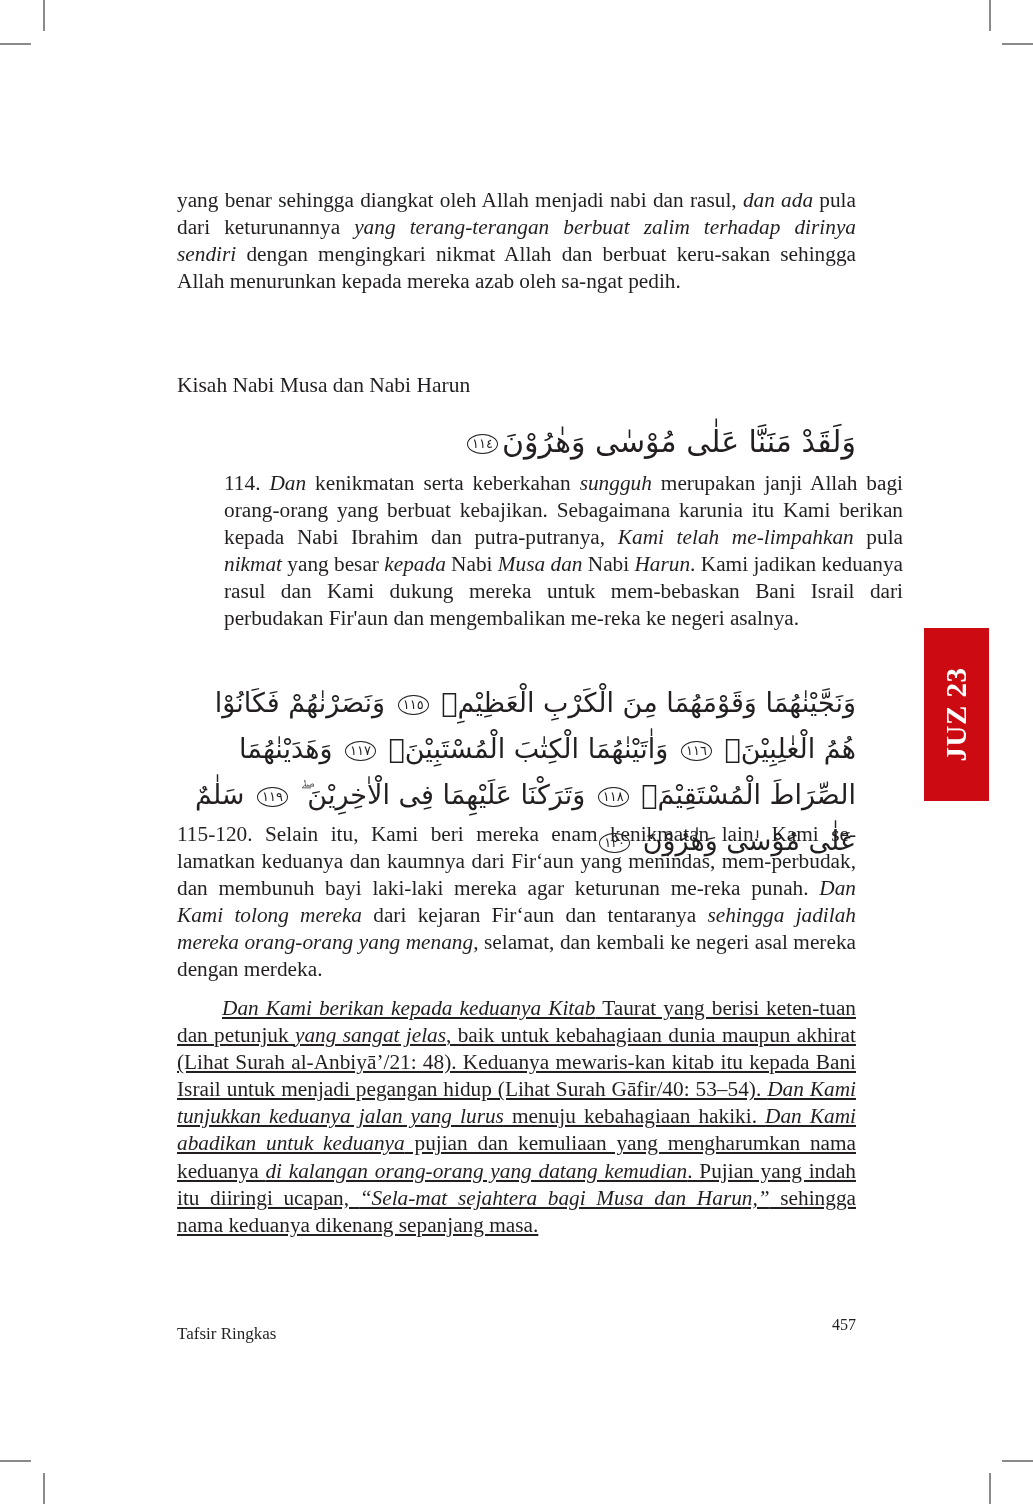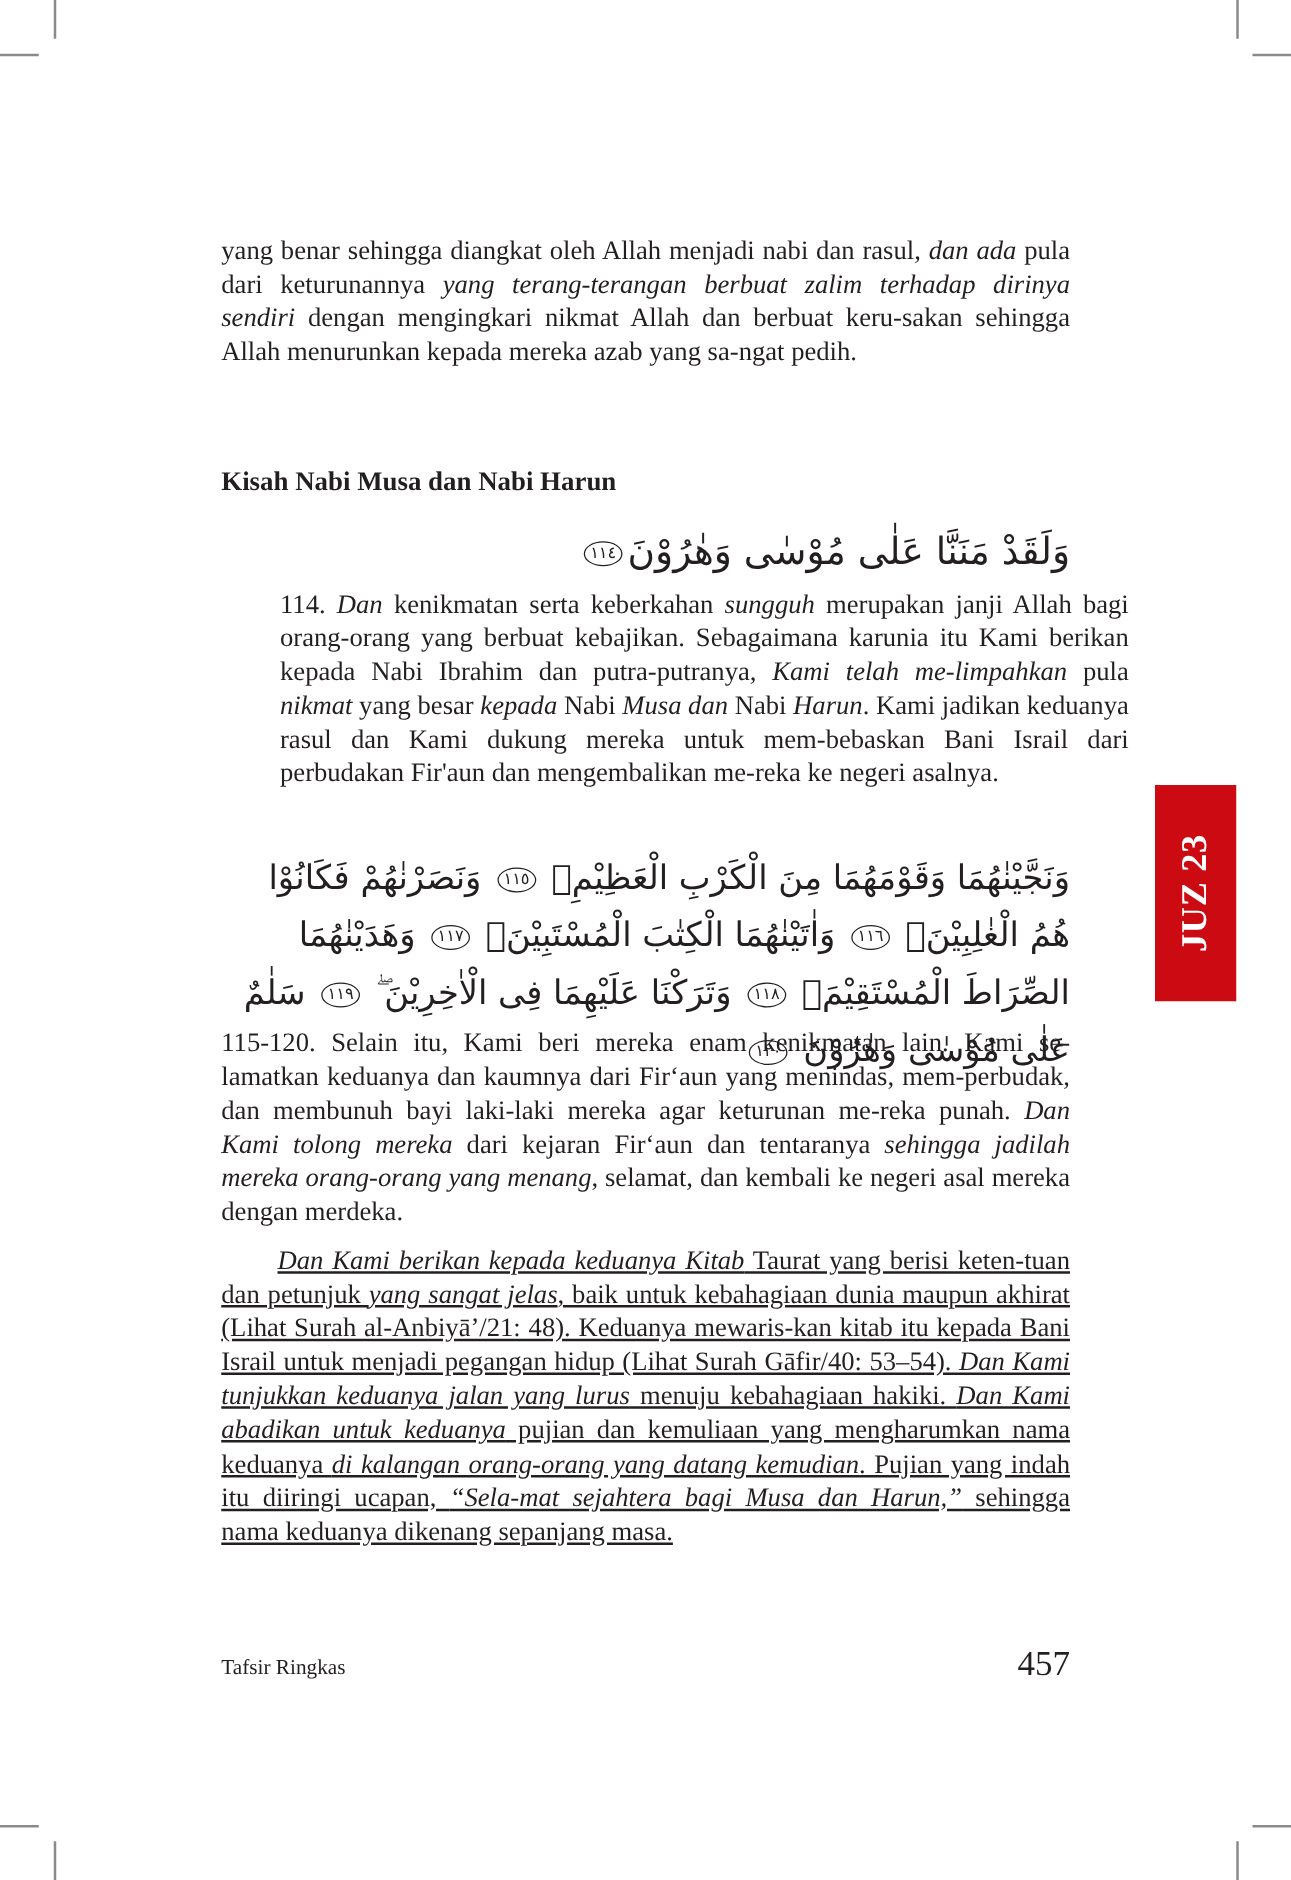--- a/index.html
+++ b/index.html
@@ -13,21 +13,21 @@
   .text-block {
     position: absolute; left: 177px; width: 679px;
     font-size: 21.3px; line-height: 27.1px; text-align: justify;
     hyphens: manual;
   }
   .text-block p { margin: 0; }
   .text-block p.indent { text-indent: 45px; }
   .text-block i { font-style: italic; }
   .heading {
     position: absolute; left: 177px; top: 373px;
-    font-size: 21.5px; font-weight: bold; color: #231f20;
+    font-size: 21.5px; font-weight: normal; color: #231f20;
   }
   .arabic {
     position: absolute; right: 177px; direction: rtl; text-align: right;
     font-family: "DejaVu Sans", sans-serif; color: #231f20;
     white-space: nowrap;
   }
   .ayah-num {
     display: inline-block; font-size: 13px; border: 1.5px solid #231f20;
     border-radius: 50%; padding: 0 4px; margin: 0 4px; line-height: 18px;
     vertical-align: middle;
@@ -35,36 +35,36 @@
   }
   .juz-tab {
     position: absolute; left: 924px; top: 628px; width: 65px; height: 173px;
     background: #cc0a12; display: flex; align-items: center; justify-content: center;
   }
   .juz-tab span {
     color: #ffffff; font-weight: bold; font-size: 29px; white-space: nowrap;
     transform: rotate(-90deg); letter-spacing: 0.5px;
   }
   .footer-left { position: absolute; left: 177px; top: 1324px; font-size: 17px; text-align: center; }
-  .footer-right { position: absolute; right: 177px; top: 1316px; font-size: 28px; }
+  .footer-right { position: absolute; right: 177px; top: 1316px; font-size: 16px; }
 </style>
 </head>
 <body>
 
 <div class="crop v" style="left:43px; top:0;"></div>
 <div class="crop h" style="left:0; top:43px;"></div>
 <div class="crop v" style="left:989px; top:0;"></div>
 <div class="crop h" style="left:1002px; top:43px;"></div>
 <div class="crop h" style="left:0; top:1460px;"></div>
 <div class="crop v" style="left:43px; top:1473px;"></div>
 <div class="crop h" style="left:1002px; top:1460px;"></div>
 <div class="crop v" style="left:989px; top:1473px;"></div>
 
 <div class="text-block" style="top:187px;">
-  <p><span>yang benar sehingga diangkat oleh Allah menjadi nabi dan rasul, </span><i>dan ada</i><span> pula dari keturunannya </span><i>yang terang-terangan berbuat zalim terhadap dirinya sendiri</i><span> dengan mengingkari nikmat Allah dan berbuat keru-sakan sehingga Allah menurunkan kepada mereka azab yang sa-ngat pedih.</span></p>
+  <p><span>yang benar sehingga diangkat oleh Allah menjadi nabi dan rasul, </span><i>dan ada</i><span> pula dari keturunannya </span><i>yang terang-terangan berbuat zalim terhadap dirinya sendiri</i><span> dengan mengingkari nikmat Allah dan berbuat keru-sakan sehingga Allah menurunkan kepada mereka azab oleh sa-ngat pedih.</span></p>
 </div>
 
 <div class="heading">Kisah Nabi Musa dan Nabi Harun</div>
 
 <div class="arabic" style="top:420px; font-size:30px; line-height:44px;">
   <span>وَلَقَدْ مَنَنَّا عَلٰى مُوْسٰى وَهٰرُوْنَ</span><span class="ayah-num">١١٤</span>
 </div>
 
 <div class="text-block" style="top:470px;margin-left:47px;">
   <p><span>114. </span><i>Dan</i><span> kenikmatan serta keberkahan </span><i>sungguh</i><span> merupakan janji Allah bagi orang-orang yang berbuat kebajikan. Sebagaimana karunia itu Kami berikan kepada Nabi Ibrahim dan putra-putranya, </span><i>Kami telah me-limpahkan</i><span> pula </span><i>nikmat</i><span> yang besar </span><i>kepada</i><span> Nabi </span><i>Musa dan</i><span> Nabi </span><i>Harun</i><span>. Kami jadikan keduanya rasul dan Kami dukung mereka untuk mem-bebaskan Bani Israil dari perbudakan Fir'aun dan mengembalikan me-reka ke negeri asalnya.</span></p>

